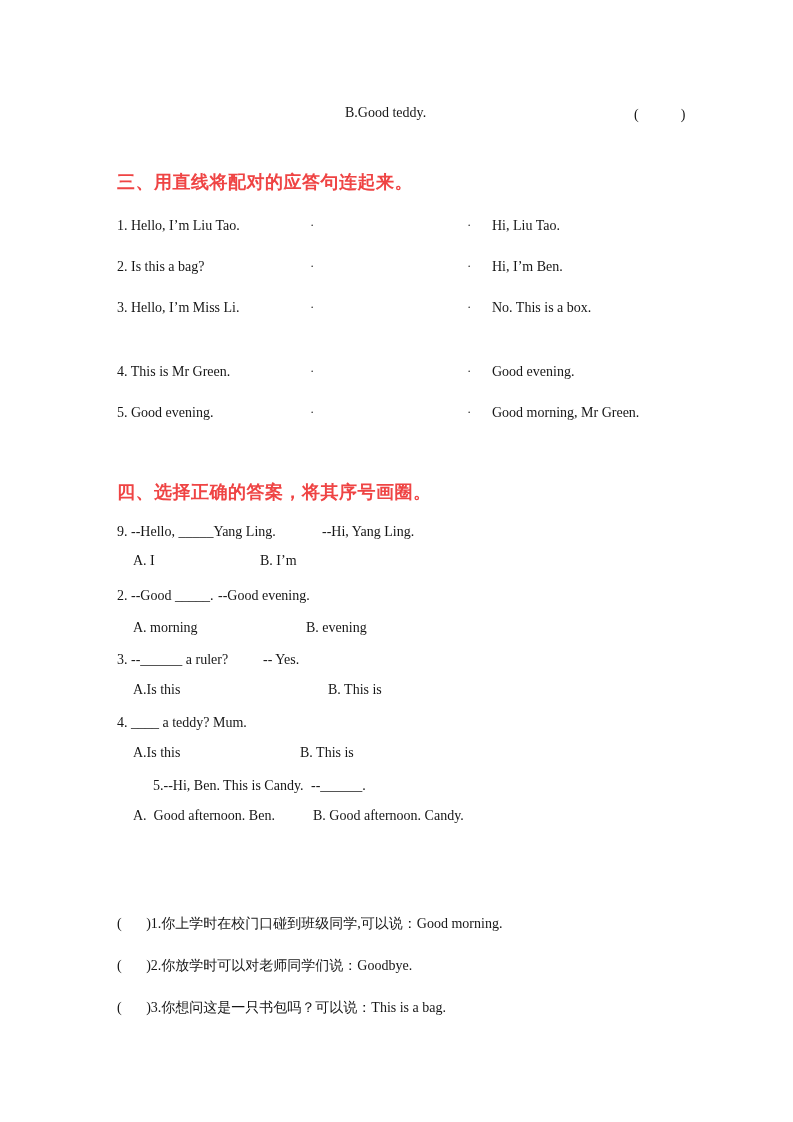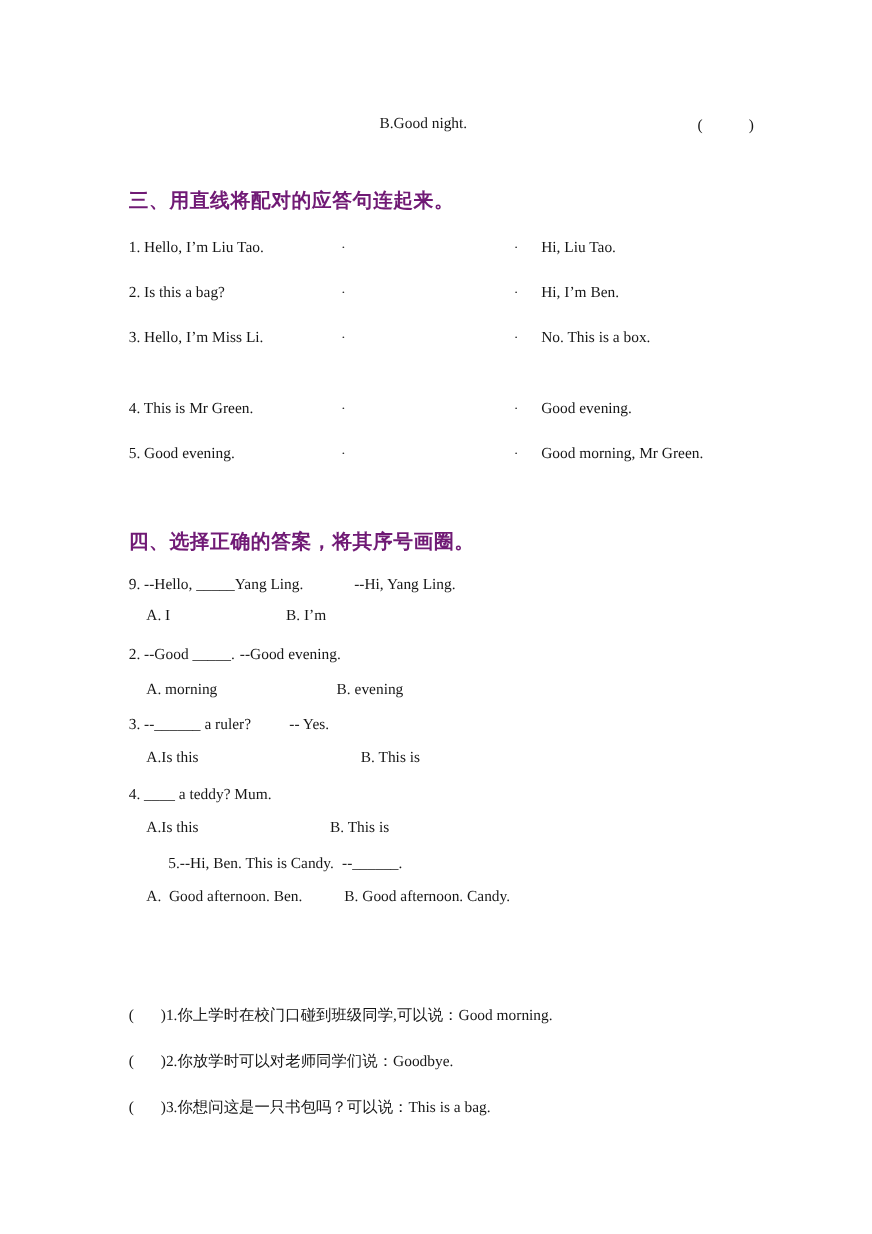--- a/index.html
+++ b/index.html
@@ -15,41 +15,41 @@
   }
   .line {
     position: absolute;
     white-space: pre;
     line-height: 1.15;
   }
   .heading {
     font-family: "Liberation Sans", sans-serif;
     font-weight: 700;
     font-size: 18px;
-    color: #701a75;
+    color: #ef4444;
     letter-spacing: 0.5px;
     margin: 0;
   }
   .row {
     position: absolute;
     left: 0;
     right: 0;
     height: 18px;
   }
   .dot {
     font-size: 13px;
     color: #333333;
   }
 </style>
 </head>
 <body>
 
 <div class="page">
 
-  <span class="line" style="left:345px; top:105px;">B.Good night.</span>
+  <span class="line" style="left:345px; top:105px;">B.Good teddy.</span>
   <span class="line" style="left:634px; top:107px;">(            )</span>
 
   <h2 class="line heading" style="left:117px; top:172px;">三、用直线将配对的应答句连起来。</h2>
 
   <div class="row" style="top:218px;">
     <span class="line" style="left:117px; top:0;">1. Hello, I’m Liu Tao.</span>
     <span class="line dot" style="left:310px; top:0;">·</span>
     <span class="line dot" style="left:467px; top:0;">·</span>
     <span class="line" style="left:492px; top:0;">Hi, Liu Tao.</span>
   </div>

